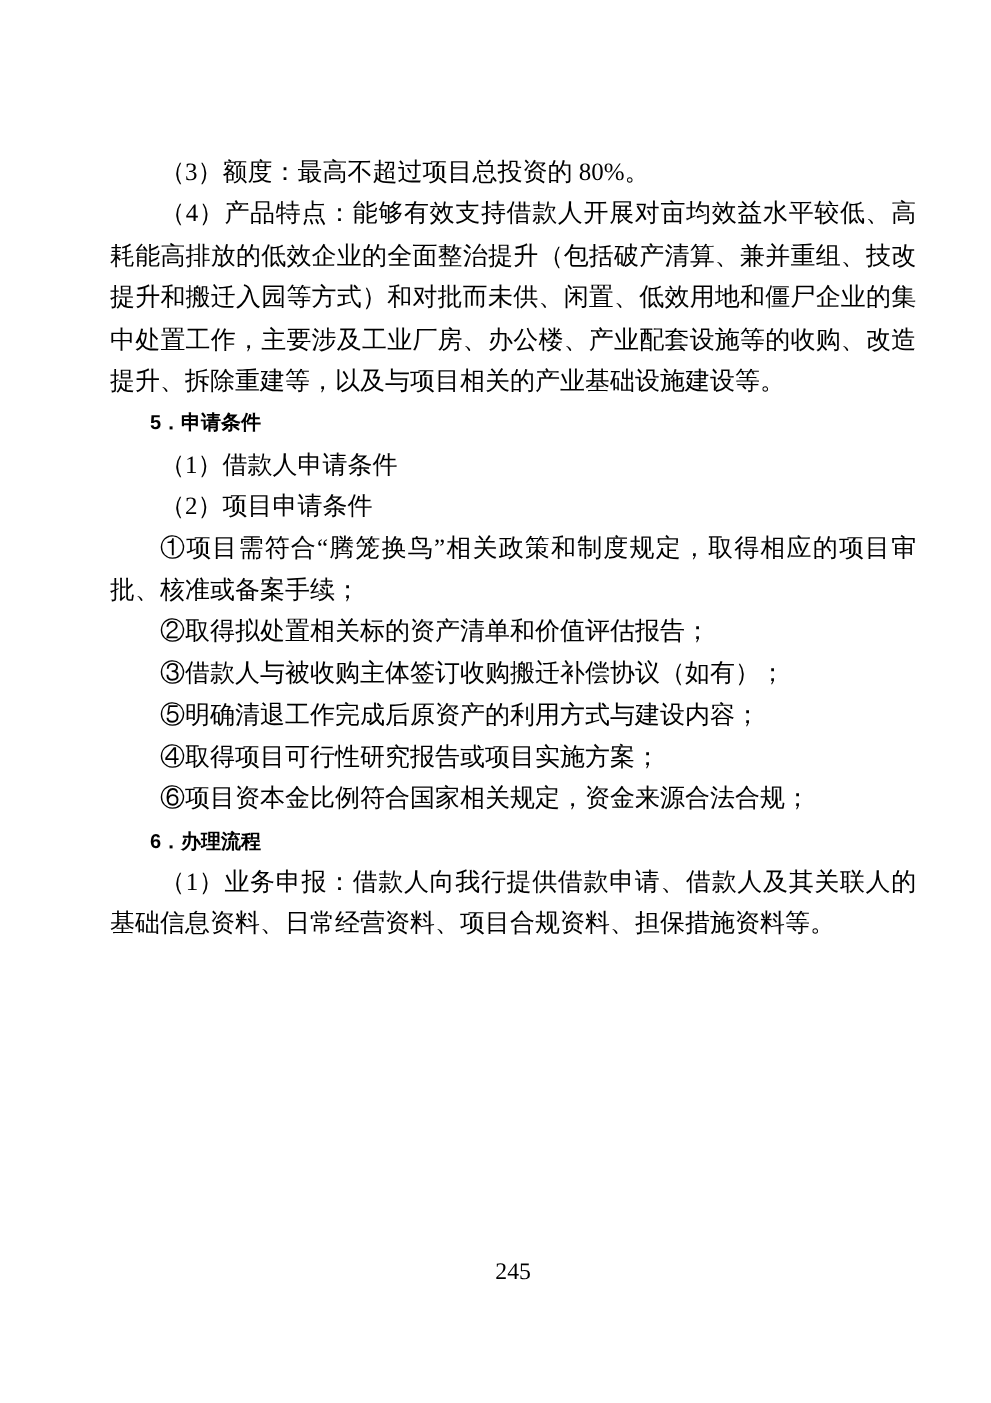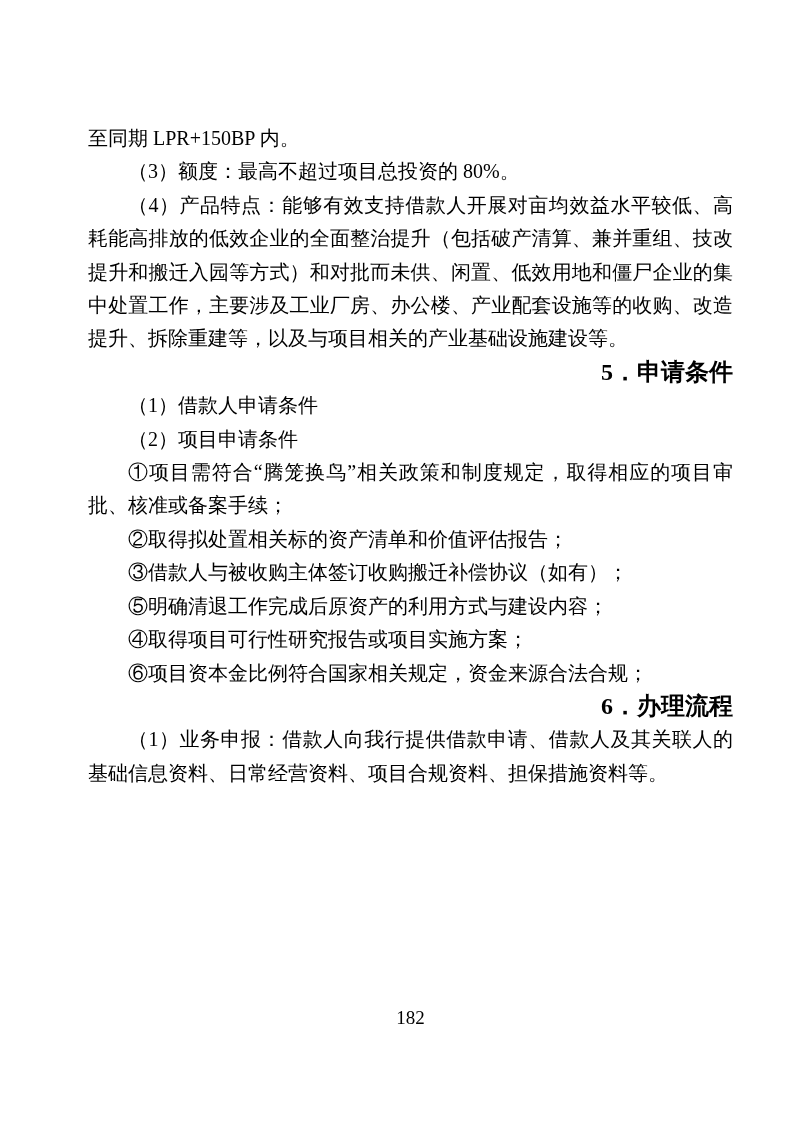--- a/index.html
+++ b/index.html
@@ -28,54 +28,52 @@
     line-height: 33.4px;
     text-align: justify;
     text-justify: inter-ideograph;
     color: #000000;
   }
   .para.indent {
     text-indent: 2em;
   }
   .heading {
     margin: 0;
-    font-family: Liberation Serif, serif;
-    font-size: 24px;
+    font-family: Liberation Sans, sans-serif;
+    font-size: 16px;
     line-height: 33.4px;
     font-weight: 700;
     text-indent: 2em;
     color: #000000;
-    text-align: right;
   }
   .page-footer {
     position: absolute;
     top: 1006px;
     left: 88px;
     width: 645px;
     text-align: center;
     font-family: "Liberation Serif", "DejaVu Serif", serif;
     font-size: 19px;
     line-height: 24px;
     color: #000000;
   }
 </style>
 </head>
 <body>
 
 <div class="page">
   <div class="doc-body">
-      <p class="para">至同期 LPR+150BP 内。</p>
       <p class="para indent">（3）额度：最高不超过项目总投资的 80%。</p>
       <p class="para indent">（4）产品特点：能够有效支持借款人开展对亩均效益水平较低、高耗能高排放的低效企业的全面整治提升（包括破产清算、兼并重组、技改提升和搬迁入园等方式）和对批而未供、闲置、低效用地和僵尸企业的集中处置工作，主要涉及工业厂房、办公楼、产业配套设施等的收购、改造提升、拆除重建等，以及与项目相关的产业基础设施建设等。</p>
       <h2 class="heading">5．申请条件</h2>
       <p class="para indent">（1）借款人申请条件</p>
       <p class="para indent">（2）项目申请条件</p>
       <p class="para indent">①项目需符合“腾笼换鸟”相关政策和制度规定，取得相应的项目审批、核准或备案手续；</p>
       <p class="para indent">②取得拟处置相关标的资产清单和价值评估报告；</p>
       <p class="para indent">③借款人与被收购主体签订收购搬迁补偿协议（如有）；</p>
       <p class="para indent">⑤明确清退工作完成后原资产的利用方式与建设内容；</p>
       <p class="para indent">④取得项目可行性研究报告或项目实施方案；</p>
       <p class="para indent">⑥项目资本金比例符合国家相关规定，资金来源合法合规；</p>
       <h2 class="heading">6．办理流程</h2>
       <p class="para indent">（1）业务申报：借款人向我行提供借款申请、借款人及其关联人的基础信息资料、日常经营资料、项目合规资料、担保措施资料等。</p>
     </div>
-  <div class="page-footer">182</div>
+  <div class="page-footer">245</div>
 </div>
 
 </body></html>

